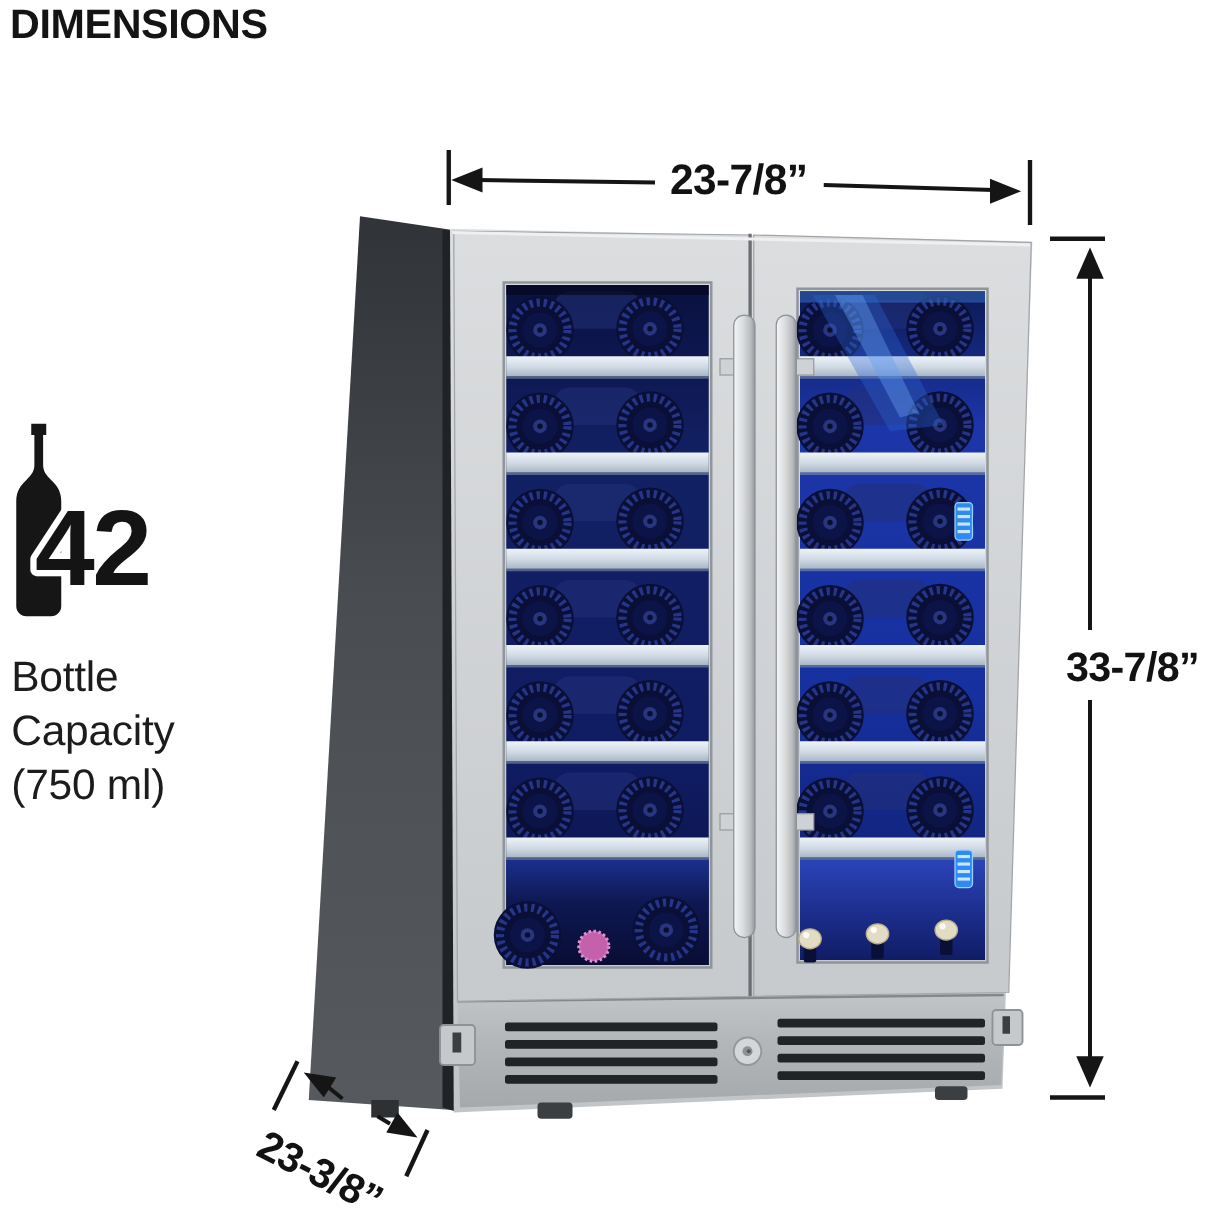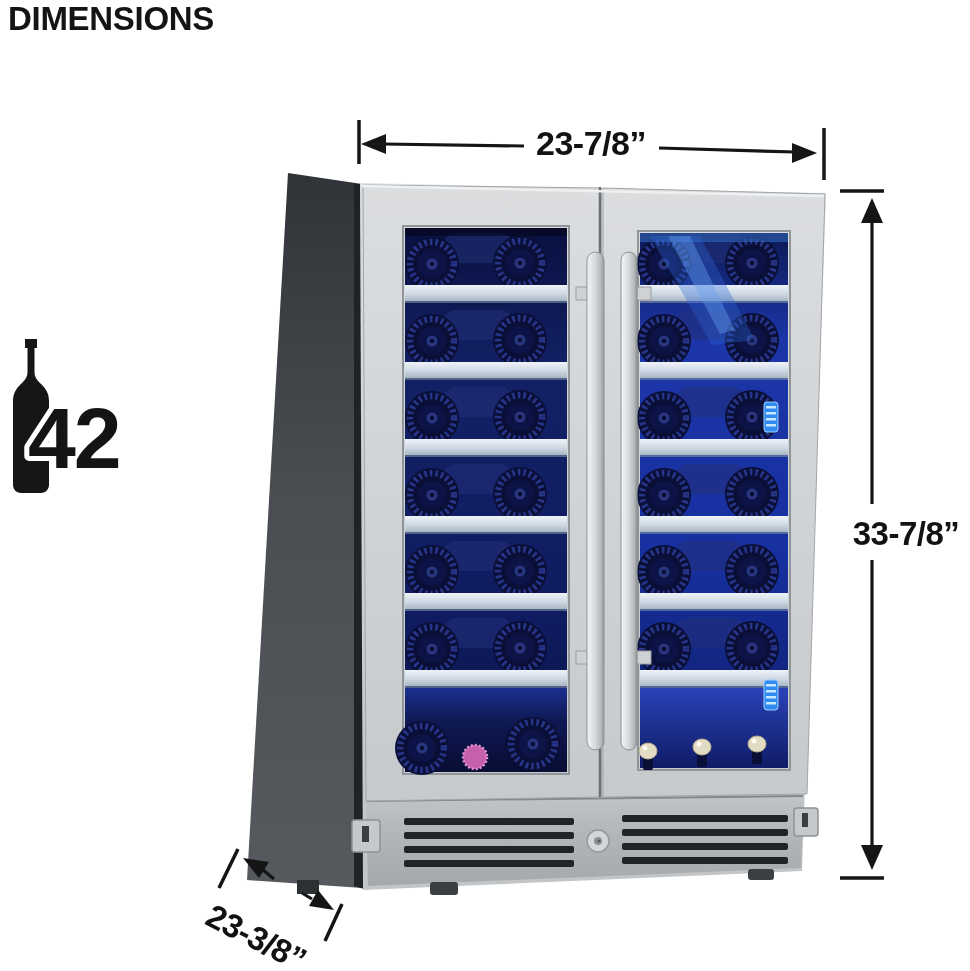--- a/index.html
+++ b/index.html
@@ -25,20 +25,25 @@
   </div>
 
   <svg class="capacity-svg" width="200" height="170" viewBox="0 0 200 170">
     <g transform="translate(4,2)">
       <path fill="#161616" d="M17 1 H29 V10 H26.5 V34 C26.5 39 29 42 32.5 45.5 C37.5 50 41 55 41 63
         V147 C41 151.4 37.4 155 33 155 H13 C8.6 155 5 151.4 5 147 V63 C5 55 8.5 50 13.5 45.5
         C17 42 19.5 39 19.5 34 V10 H17 Z"></path>
     </g>
     <text class="num-text" x="24" y="132" font-size="86" letter-spacing="-2" stroke="#ffffff" stroke-width="10" stroke-linejoin="round" paint-order="stroke">42</text>
   </svg>
+  <div class="cap-label">
+    <div>Bottle</div>
+    <div>Capacity</div>
+    <div>(750 ml)</div>
+  </div>
 
   <svg class="illustration" width="970" height="971" viewBox="0 0 970 971">
     <defs>
       <linearGradient id="sideG" x1="0" y1="0" x2="0" y2="1">
         <stop offset="0" stop-color="#303337"></stop>
           <stop offset="0.45" stop-color="#4a4e52"></stop>
         <stop offset="1" stop-color="#56595d"></stop>
       </linearGradient>
       <linearGradient id="frontG" x1="0" y1="0" x2="0" y2="1">
         <stop offset="0" stop-color="#dcdfe1"></stop>

